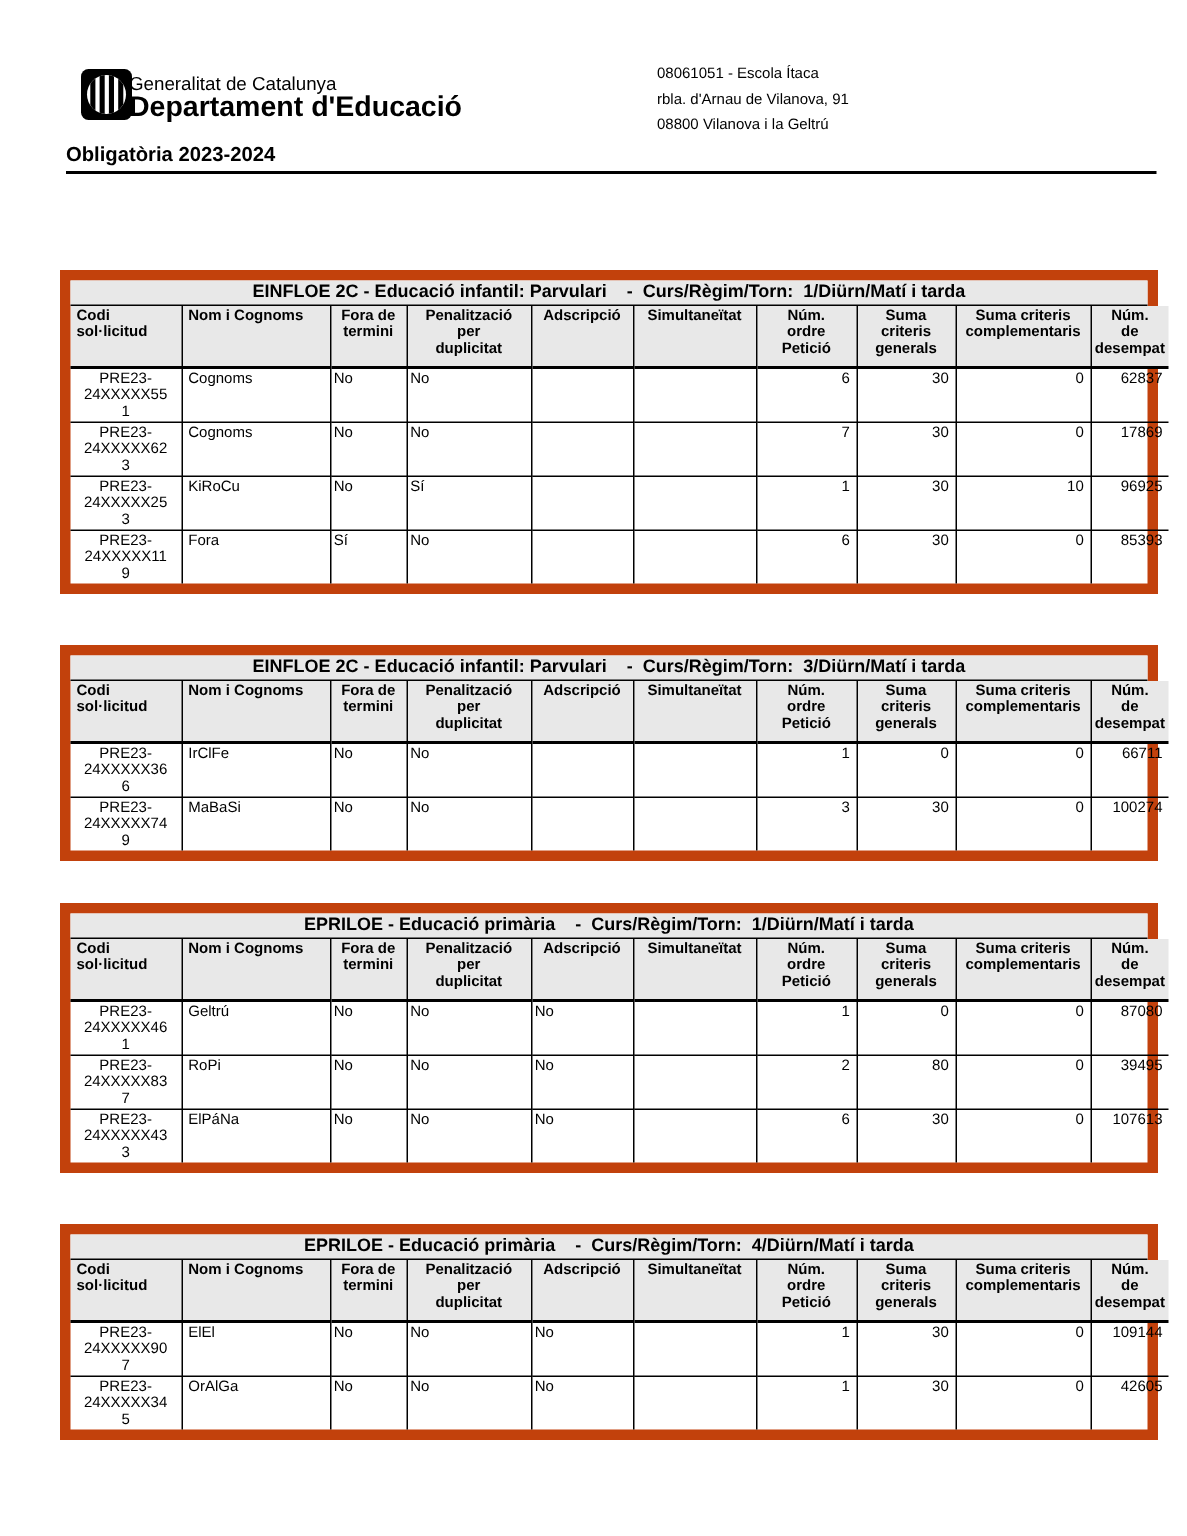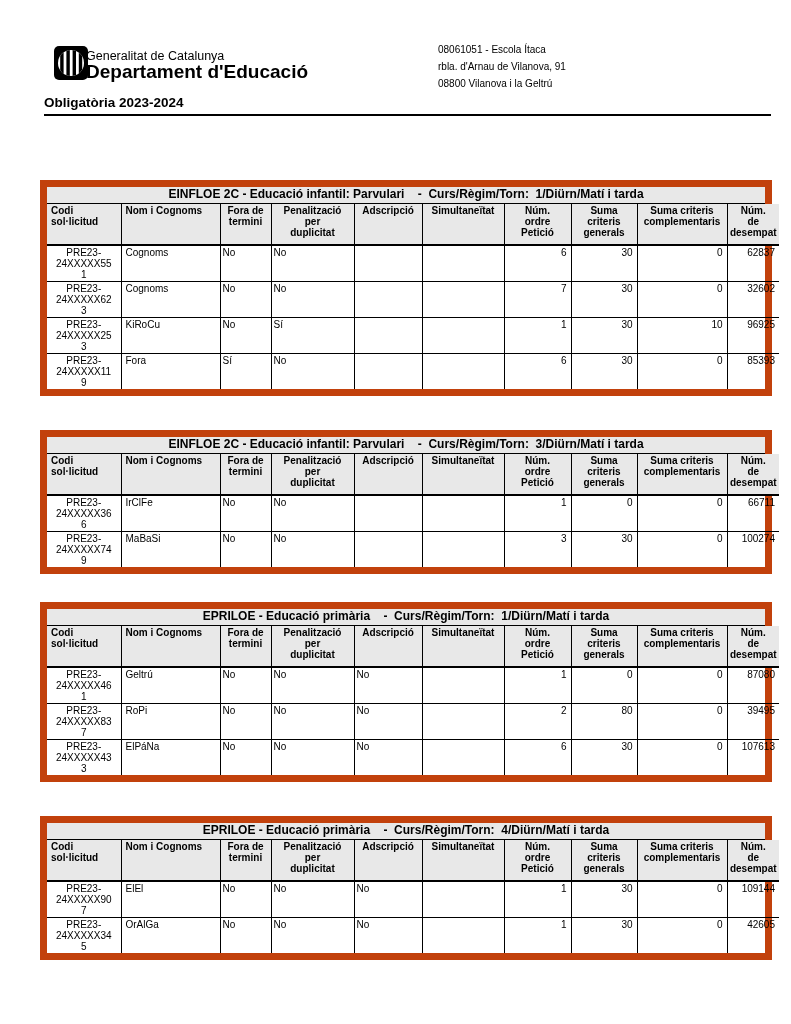--- a/index.html
+++ b/index.html
@@ -169,21 +169,21 @@
 24XXXXX62
 3</td>
             <td class="c1">Cognoms</td>
             <td class="c2">No</td>
             <td class="c3">No</td>
             <td class="c4"></td>
             <td class="c5"></td>
             <td class="c6">7</td>
             <td class="c7">30</td>
             <td class="c8">0</td>
-            <td class="c9">32602</td>
+            <td class="c9">17869</td>
           </tr>
           <tr>
             <td class="c0">PRE23-
 24XXXXX25
 3</td>
             <td class="c1">KiRoCu</td>
             <td class="c2">No</td>
             <td class="c3">Sí</td>
             <td class="c4"></td>
             <td class="c5"></td>

